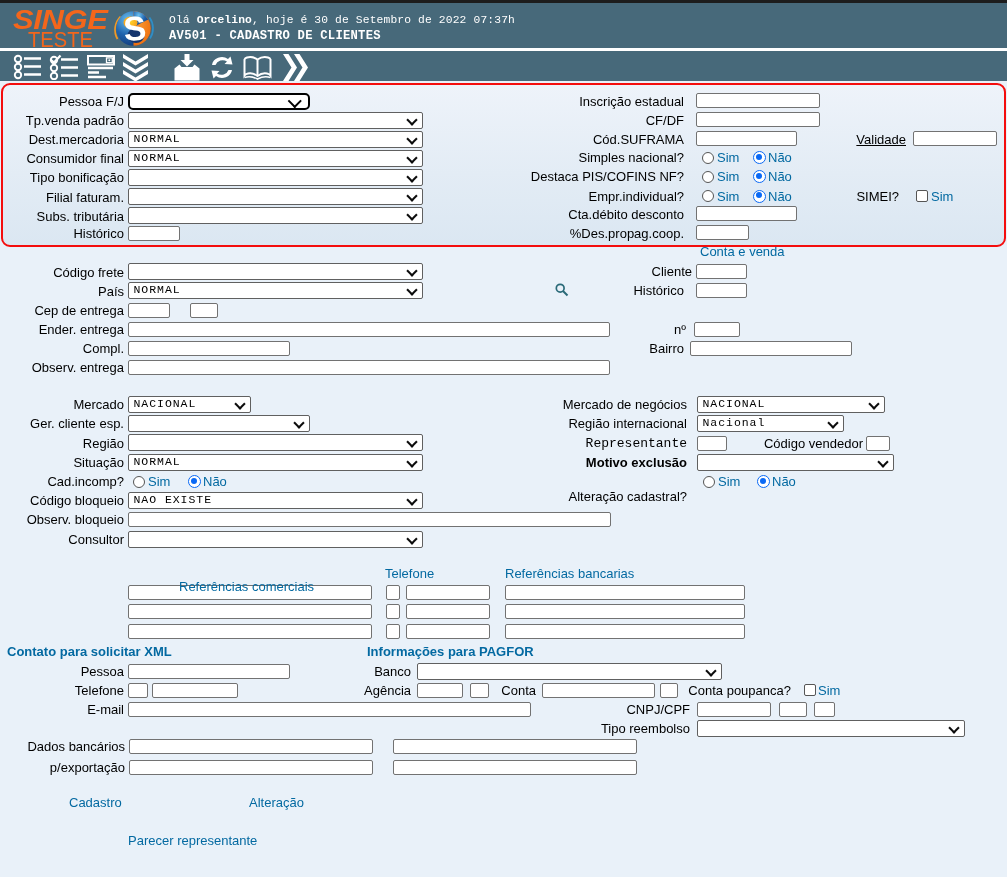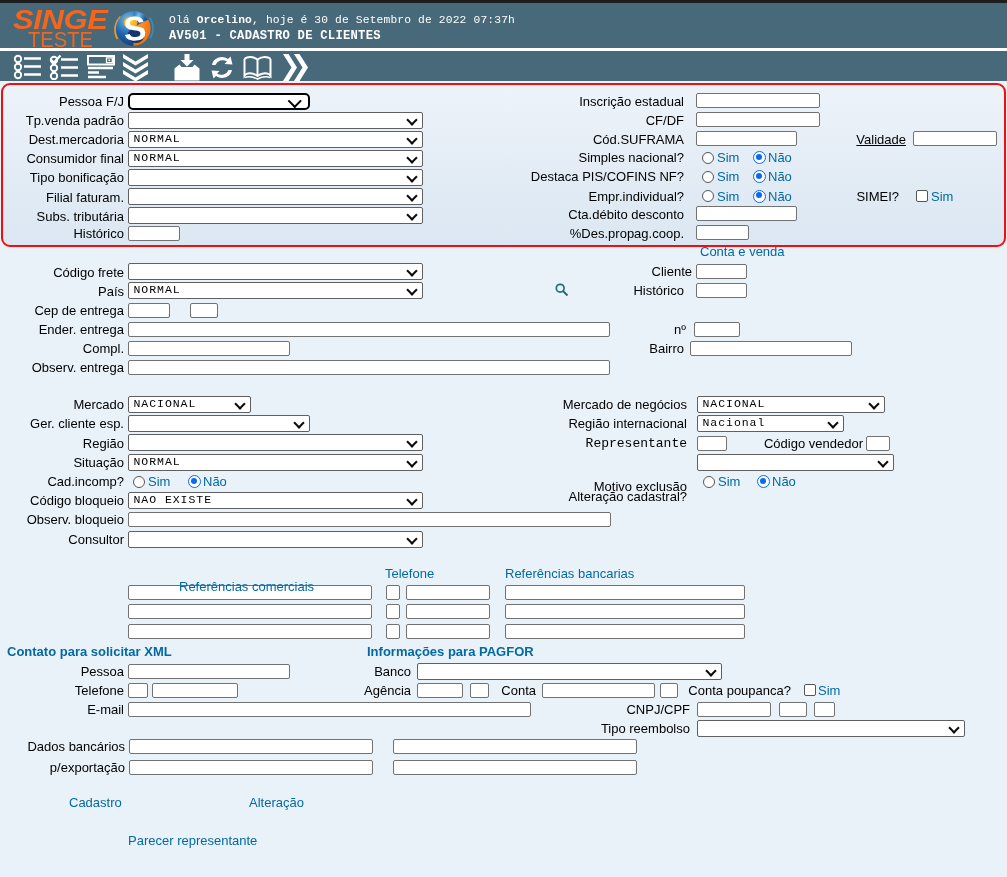--- a/index.html
+++ b/index.html
@@ -187,21 +187,21 @@
 <div class="lb" style="left:424px;top:342.0px;width:260px;">Bairro</div>
 <div class="lb" style="left:-136px;top:361.3px;width:260px;">Observ. entrega</div>
 <div class="lb" style="left:-136px;top:398.1px;width:260px;">Mercado</div>
 <div class="lb" style="left:427px;top:398.1px;width:260px;">Mercado de negócios</div>
 <div class="lb" style="left:-136px;top:417.4px;width:260px;">Ger. cliente esp.</div>
 <div class="lb" style="left:427px;top:417.4px;width:260px;">Região internacional</div>
 <div class="lb" style="left:-136px;top:436.7px;width:260px;">Região</div>
 <div class="lb" style="left:427px;top:436.7px;width:260px;font-family:Liberation Mono, monospace;">Representante</div>
 <div class="lb" style="left:603px;top:436.7px;width:260px;">Código vendedor</div>
 <div class="lb" style="left:-136px;top:456.0px;width:260px;">Situação</div>
-<div class="lb" style="left:427px;top:480px;width:260px;">Motivo exclusão</div>
+<div class="lb" style="left:427px;top:456.0px;width:260px;font-weight:bold;">Motivo exclusão</div>
 <div class="lb" style="left:-136px;top:475.3px;width:260px;">Cad.incomp?</div>
 <div class="lb" style="left:427px;top:475.3px;width:260px;margin-top:15px;">Alteração cadastral?</div>
 <div class="lb" style="left:-136px;top:494.1px;width:260px;">Código bloqueio</div>
 <div class="lb" style="left:-136px;top:513.4px;width:260px;">Observ. bloqueio</div>
 <div class="lb" style="left:-136px;top:532.7px;width:260px;">Consultor</div>
 <div class="lb" style="left:-136px;top:664.5px;width:260px;">Pessoa</div>
 <div class="lb" style="left:151px;top:664.5px;width:260px;">Banco</div>
 <div class="lb" style="left:-136px;top:683.5px;width:260px;">Telefone</div>
 <div class="lb" style="left:151px;top:683.5px;width:260px;">Agência</div>
 <div class="lb" style="left:276px;top:683.5px;width:260px;">Conta</div>

